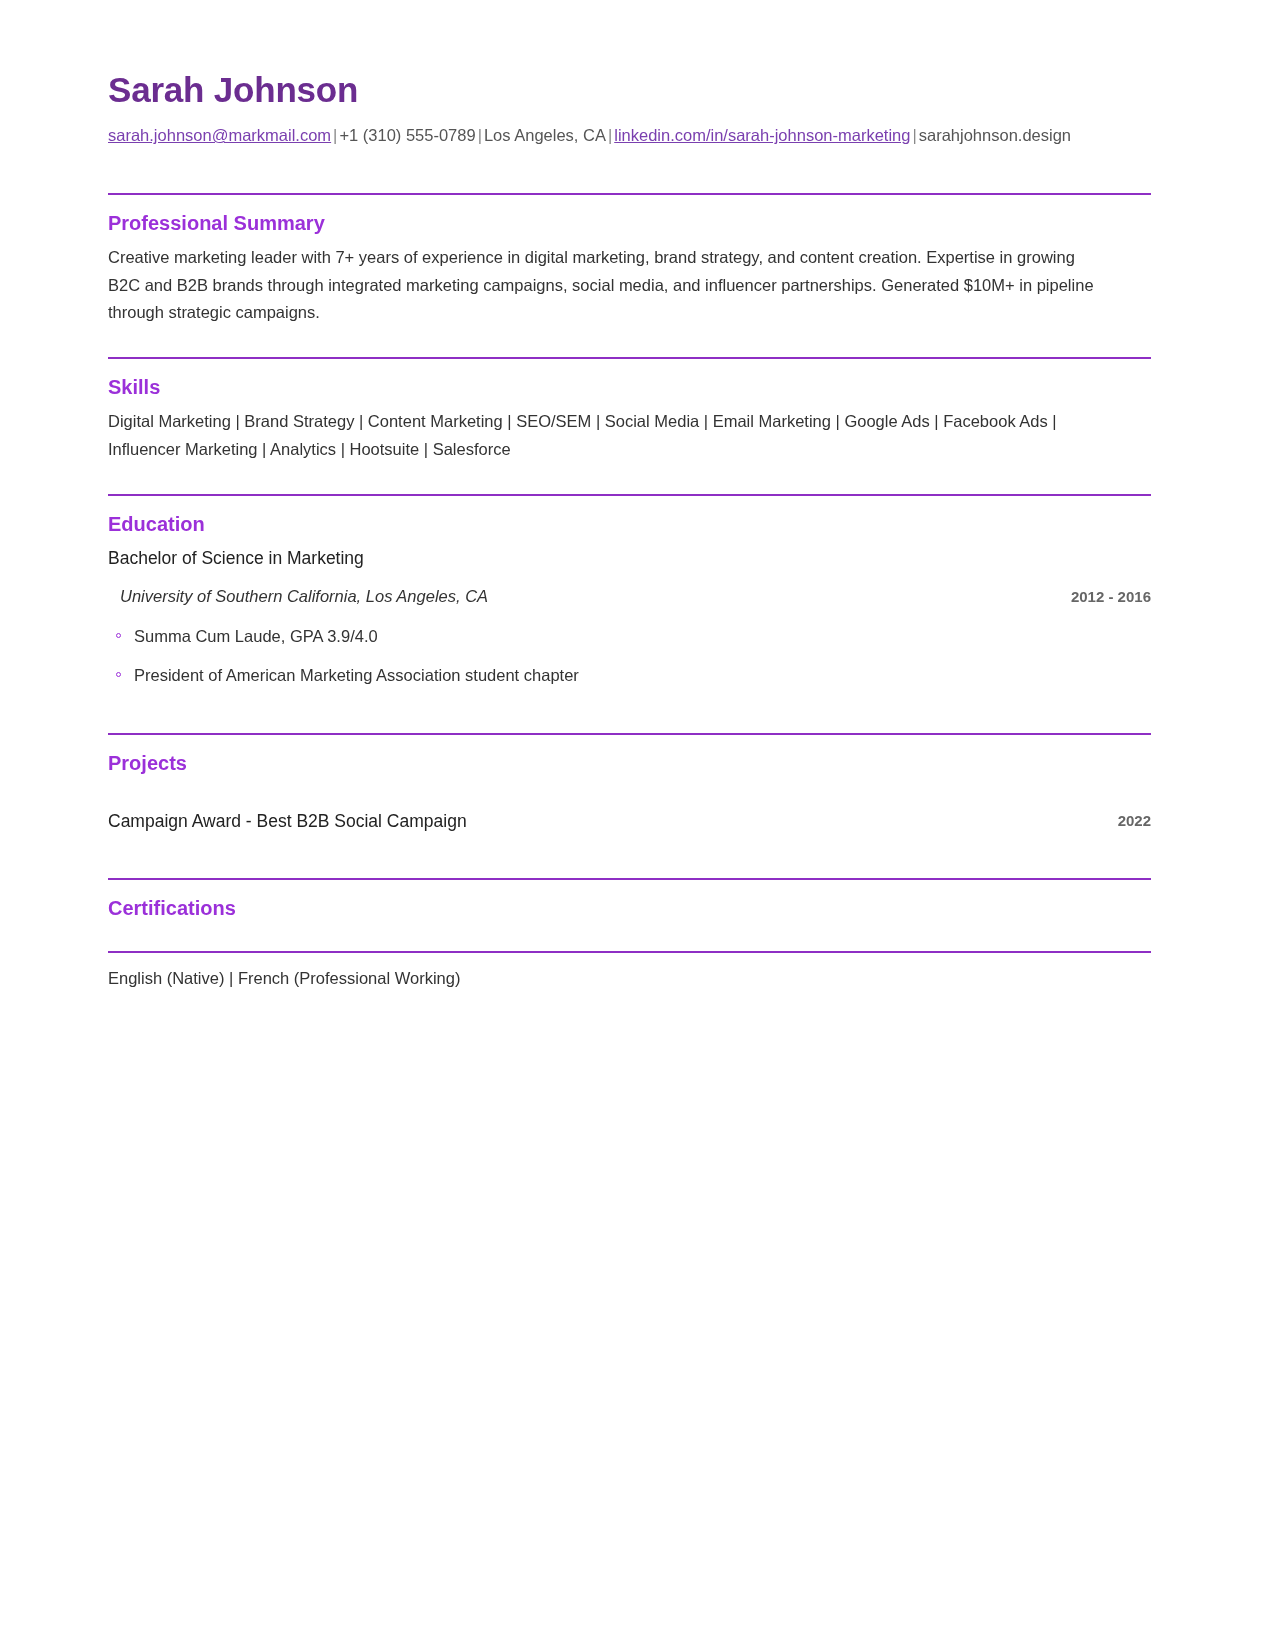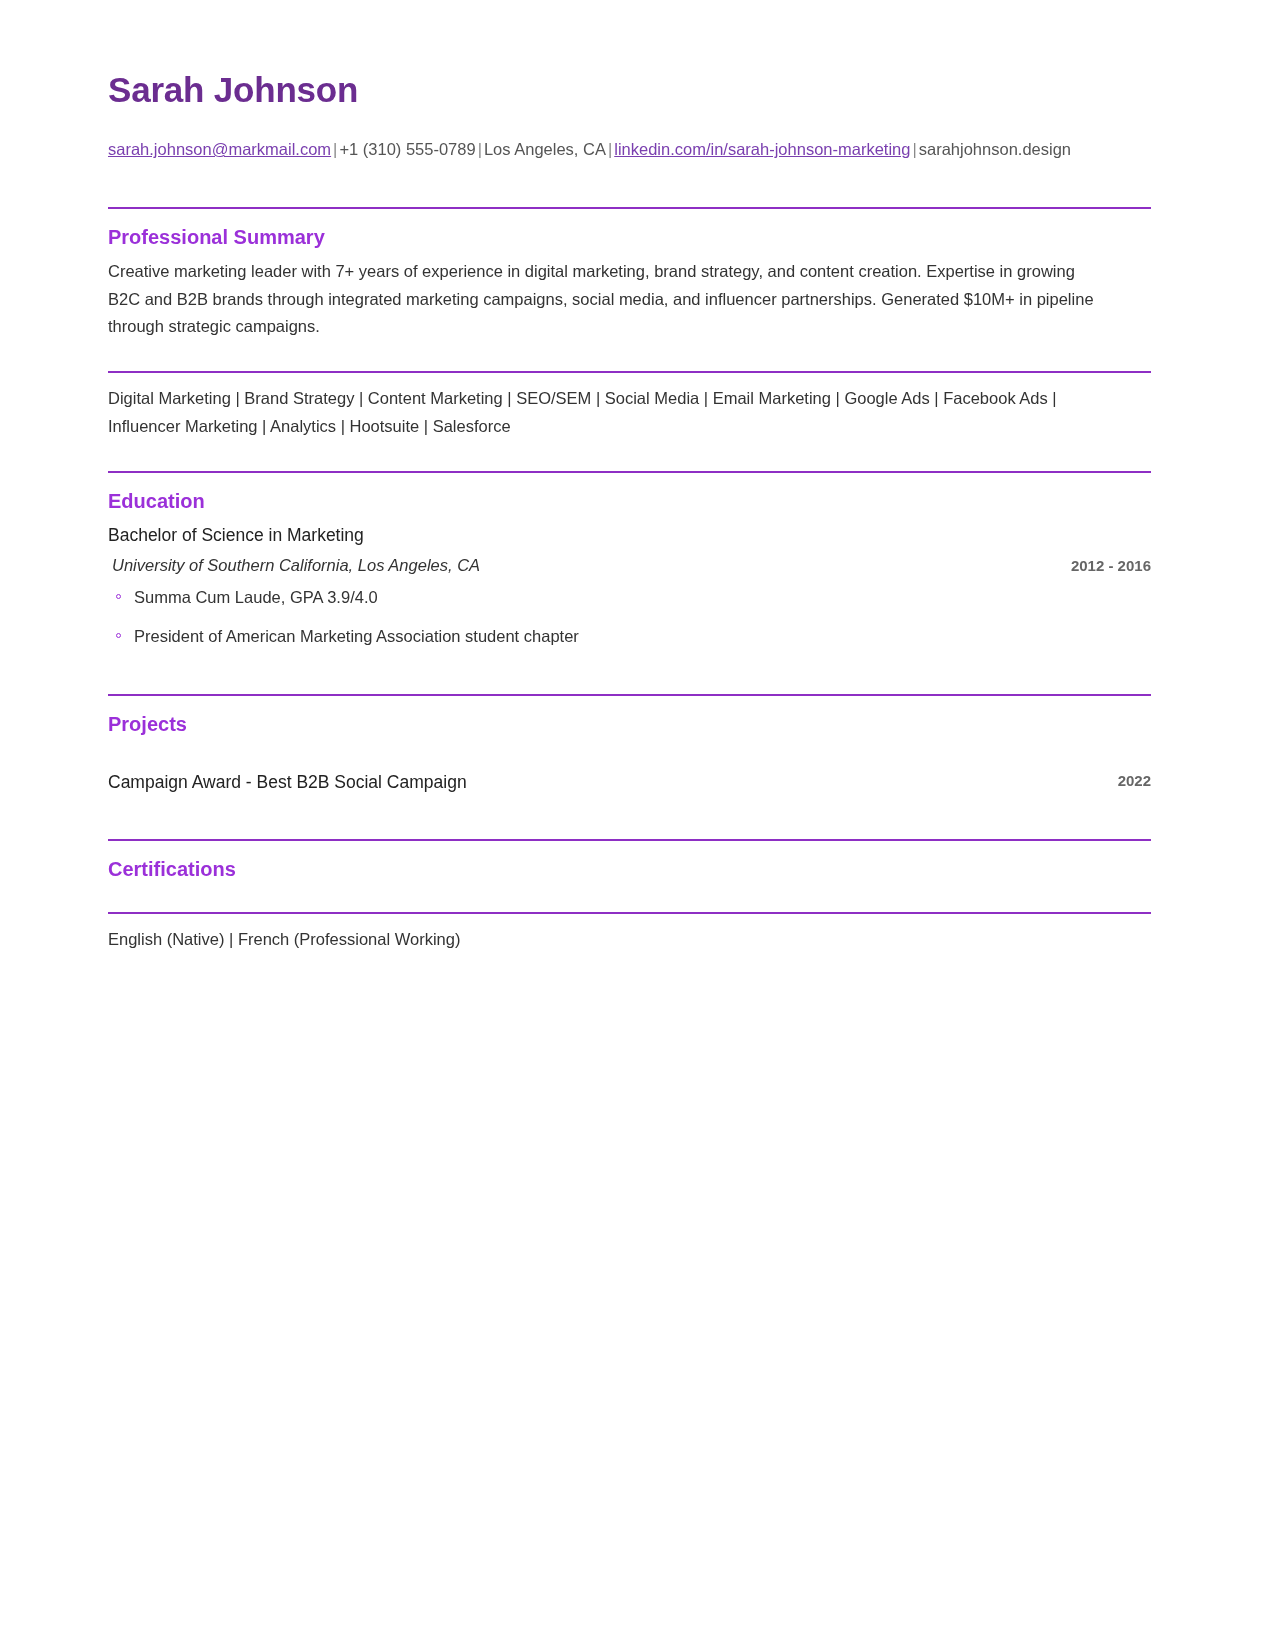--- a/index.html
+++ b/index.html
@@ -24,21 +24,21 @@
   
   .name {
     font-size: 35px;
     font-weight: bold;
     color: #6b2d90;
     letter-spacing: -0.2px;
     line-height: 1.15;
     margin: 18px 0 0 0;
   }
   .contact {
-    margin-top: 26px;
+    margin-top: 12px;
     font-size: 16.5px;
     line-height: 1.62;
     color: #555555;
     max-width: 1000px;
   }
   .contact a {
     color: #7a3faf;
     text-decoration: underline;
   }
   .contact .sep {
@@ -84,32 +84,32 @@
     display: flex;
     align-items: baseline;
     justify-content: space-between;
     gap: 20px;
   }
   .entry-sub {
     font-size: 16.5px;
     font-style: italic;
     color: #333333;
     line-height: 1.6;
-    margin: 4px;
+    margin: 12px;
   }
   .entry-date {
     font-size: 15px;
     font-weight: bold;
     color: #666666;
     white-space: nowrap;
     line-height: 1.6;
   }
   .title-row {
     display: flex;
-    align-items: flex-start;
+    align-items: center;
     justify-content: space-between;
     gap: 8px;
     margin-top: 32px;
   }
 
   
   ul.bullets {
     list-style: none;
     margin: 2px 0 0 0;
     padding: 0;
@@ -149,20 +149,21 @@
   </div>
 
   <div class="section gap-lg">
     <hr class="rule">
     <h2 class="section-title">Professional Summary</h2>
     <p class="body-text">Creative marketing leader with 7+ years of experience in digital marketing, brand strategy, and content creation. Expertise in growing B2C and B2B brands through integrated marketing campaigns, social media, and influencer partnerships. Generated $10M+ in pipeline through strategic campaigns.</p>
   </div>
 
   <div class="section gap-md">
     <hr class="rule">
+    <h2 class="section-title">Skills</h2>
     <p class="body-text">Digital Marketing | Brand Strategy | Content Marketing | SEO/SEM | Social Media | Email Marketing | Google Ads | Facebook Ads | Influencer Marketing | Analytics | Hootsuite | Salesforce</p>
   </div>
 
   <div class="section gap-md">
     <hr class="rule">
     <h2 class="section-title">Education</h2>
 
     <div class="entry">
       <div class="entry-title">Bachelor of Science in Marketing</div>
       <div class="entry-row">

